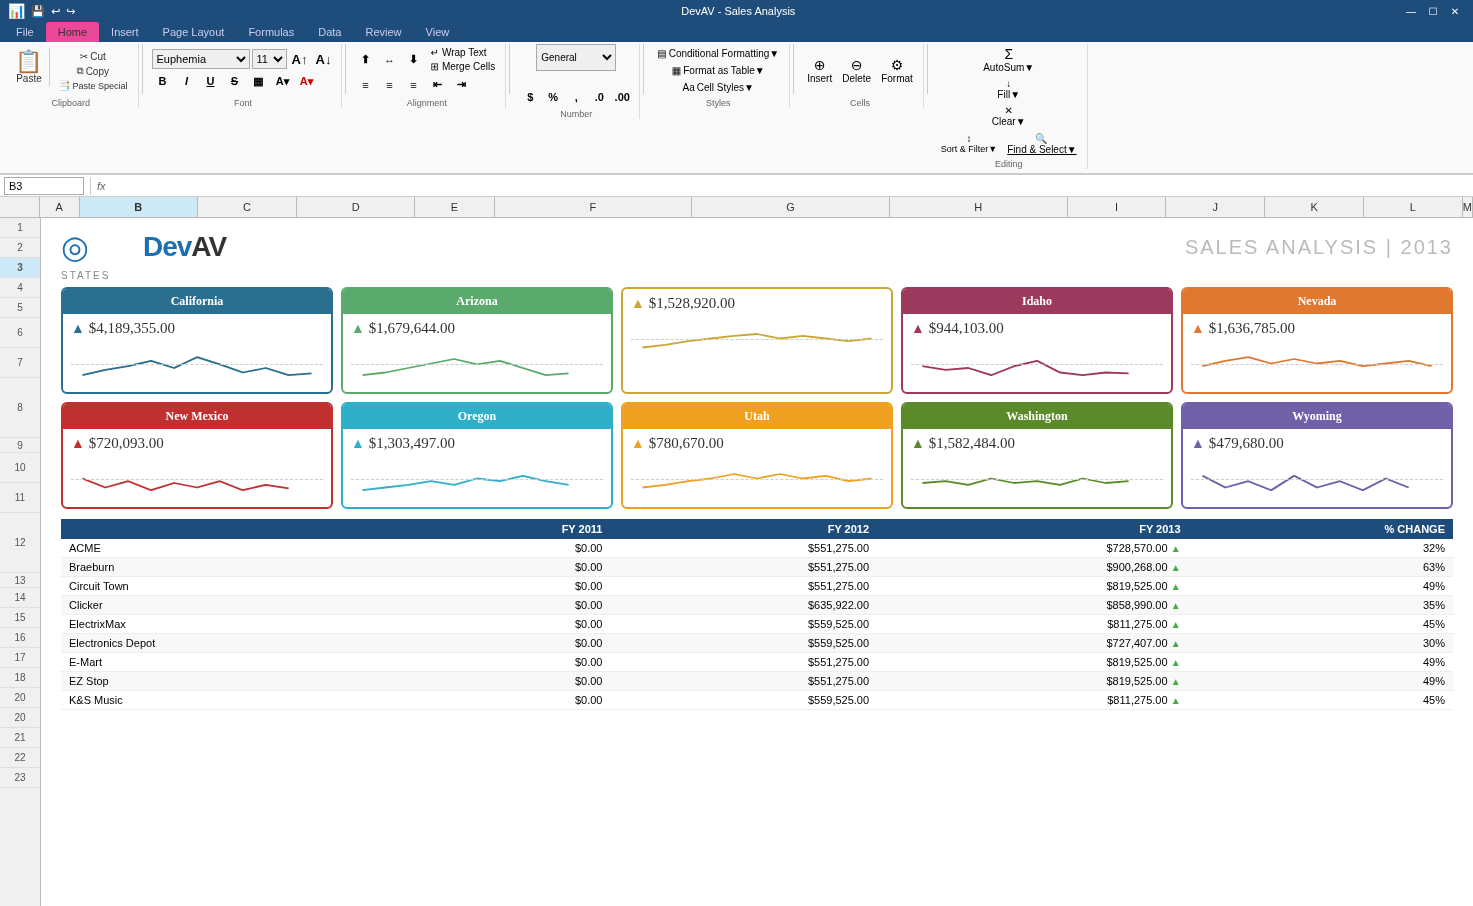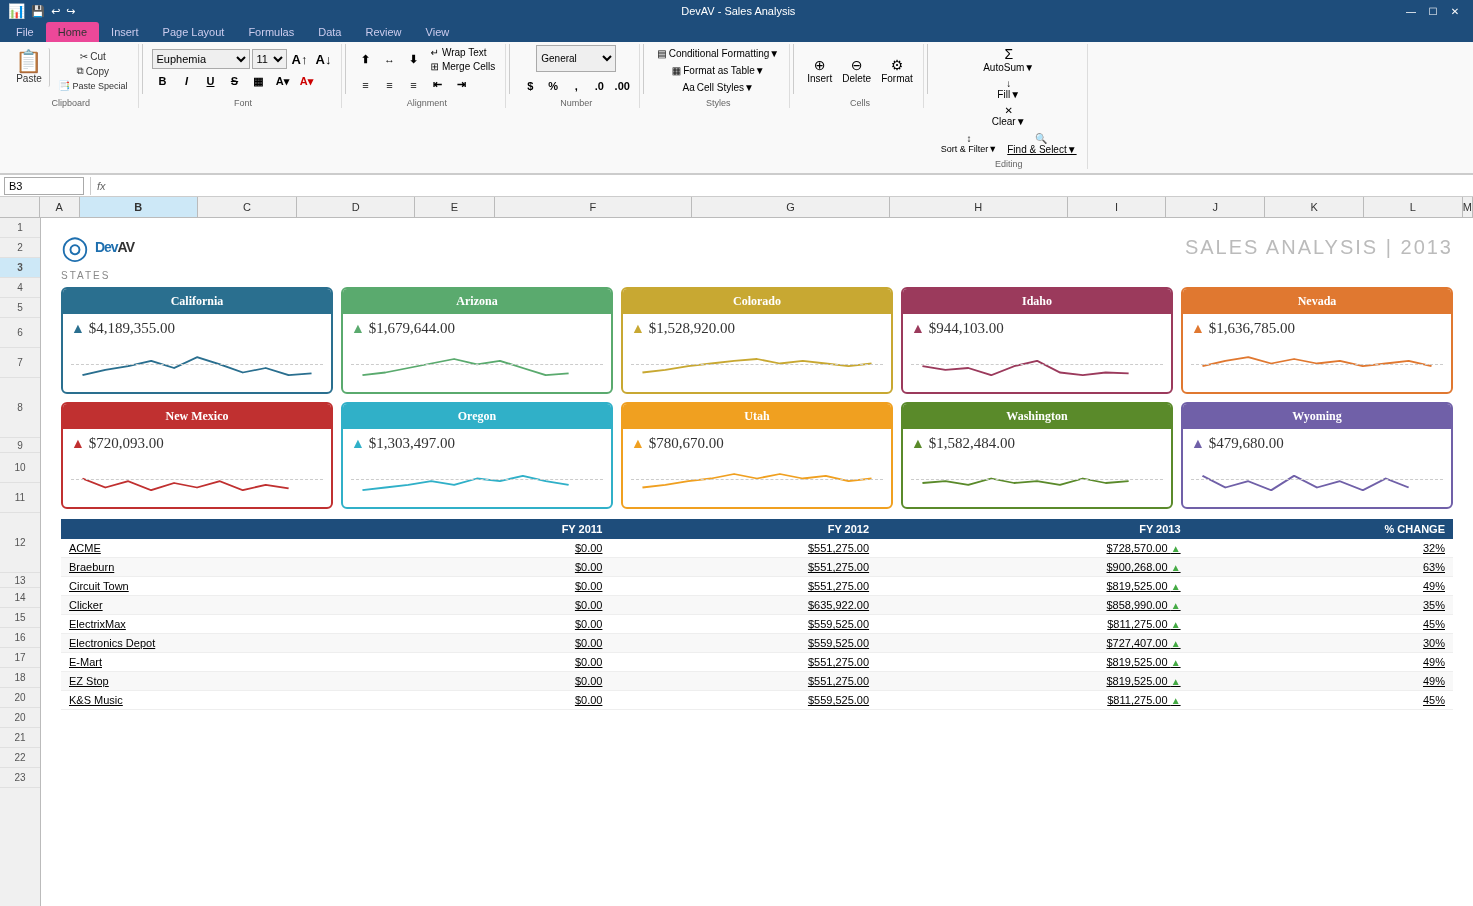--- a/index.html
+++ b/index.html
@@ -80,39 +80,39 @@
     .state-card-body { padding: 6px 8px; }
     .state-value-row { display: flex; align-items: center; gap: 4px; margin-bottom: 4px; }
     .state-value { font-size: 15px; font-weight: 500; color: #333; }
     .state-chart { height: 45px; position: relative; }
     .dotted-line { border-top: 1px dashed #ccc; position: absolute; top: 50%; width: 100%; }
 
     
     .data-table { width: 100%; border-collapse: collapse; font-size: 11px; }
     .data-table th { background: #1e4d7b; color: #fff; padding: 4px 8px; text-align: right; font-weight: 600; font-size: 11px; }
     .data-table th:first-child { text-align: left; }
-    .data-table td { padding: 3px 8px; text-align: right; border-bottom: 1px solid #eee; text-decoration: underline; }
+    .data-table td { padding: 3px 8px; text-align: right; border-bottom: 1px solid #eee; }
     .data-table td:first-child { text-align: left; }
     .data-table tr:nth-child(even) { background: #f8f8f8; }
 
     
     svg.sparkline { width: 100%; height: 45px; }
 
     
     .font-select { height: 20px; font-size: 11px; border: 1px solid #aaa; width: 98px; }
     .font-size-select { height: 20px; font-size: 11px; border: 1px solid #aaa; width: 35px; }
 
     .format-row { display: flex; align-items: center; gap: 2px; }
     .icon-btn { width: 22px; height: 20px; border: 1px solid transparent; background: transparent; cursor: pointer; display: flex; align-items: center; justify-content: center; font-size: 11px; font-weight: bold; border-radius: 2px; }
 
     .ribbon-separator { width: 1px; height: 50px; background: #ccc; margin: 0 3px; }
 
     .wrap-merge { display: flex; flex-direction: column; gap: 1px; }
     .wrap-btn { display: flex; align-items: center; gap: 3px; padding: 1px 4px; cursor: pointer; font-size: 10px; border-radius: 2px; white-space: nowrap; }
-    .number-format-sel { height: 27px; font-size: 10px; border: 1px solid #aaa; width: 80px; margin-bottom: 2px; }
+    .number-format-sel { height: 27px; font-size: 10px; border: 1px solid #aaa; width: 80px; margin-bottom: 14px; }
     .number-btns { display: flex; gap: 1px; }
     .cond-btn { display: flex; align-items: center; gap: 2px; padding: 2px 4px; cursor: pointer; font-size: 10px; white-space: nowrap; border-radius: 2px; }
     .cell-btn { display: flex; flex-direction: column; align-items: center; padding: 2px 4px; cursor: pointer; font-size: 10px; border-radius: 2px; }
     .cell-btn .icon { font-size: 14px; }
     .edit-item { display: flex; flex-direction: column; align-items: center; padding: 2px 4px; cursor: pointer; font-size: 10px; white-space: nowrap; border-radius: 2px; }
     .edit-item .icon { font-size: 14px; }
   </style>
 </head>
 <body>
 
@@ -369,21 +369,21 @@
       <div class="row-header">22</div>
       <div class="row-header">23</div>
     </div>
 
     <div class="cells-area">
       <div class="dashboard">
 
         <div class="dash-header">
           <div class="dash-logo">
             <span style="font-size:32px; color:#1e6faf;">◎</span>
-            <span style="font-size:14px; font-weight:900; color:#1e6faf; letter-spacing:-1px;">Dev<span style="color:#333;">AV</span></span>
+            <span style="font-size:28px; font-weight:900; color:#1e6faf; letter-spacing:-1px;margin-left:48px;">Dev<span style="color:#333;">AV</span></span>
           </div>
           <div style="text-align:right;">
             <span style="font-size:20px; color:#bbb; font-weight:300; letter-spacing:2px;">SALES ANALYSIS | 2013</span>
           </div>
         </div>
 
         <div style="font-size:10px; color:#888; letter-spacing:2px; margin-bottom:6px;">STATES</div>
 
         <div class="states-grid" id="states-grid">
             <div class="state-card" style="border-color: rgb(42, 111, 143);">
@@ -404,21 +404,20 @@
                 <div class="state-value-row">
                   <span style="color: rgb(90, 170, 110); font-size: 14px;">▲</span>
                   <span class="state-value">$1,679,644.00</span>
                 </div>
                 <div class="state-chart"><div class="dotted-line" style="border-color: rgb(204, 204, 204);"></div><svg class="sparkline" viewBox="0 0 220 50" preserveAspectRatio="none">
                     <polyline points="10,38 30,35 50,30 70,25 90,20 110,26 130,22 150,30 170,38 190,36" fill="none" stroke="#5aaa6e" stroke-width="2" stroke-linejoin="round"></polyline>
                   </svg></div>
               </div>
             </div>
             <div class="state-card" style="border-color: rgb(200, 168, 50);">
-              <div class="state-card-header" style="background-color: rgb(200, 168, 50);">Colorado</div>
               <div class="state-card-body">
                 <div class="state-value-row">
                   <span style="color: rgb(200, 168, 50); font-size: 14px;">▲</span>
                   <span class="state-value">$1,528,920.00</span>
                 </div>
                 <div class="state-chart"><div class="dotted-line" style="border-color: rgb(204, 204, 204);"></div><svg class="sparkline" viewBox="0 0 220 50" preserveAspectRatio="none">
                     <polyline points="10,35 30,32 50,28 70,25 90,22 110,20 130,25 150,22 170,25 190,28 210,25" fill="none" stroke="#c8a832" stroke-width="2" stroke-linejoin="round"></polyline>
                   </svg></div>
               </div>
             </div>

